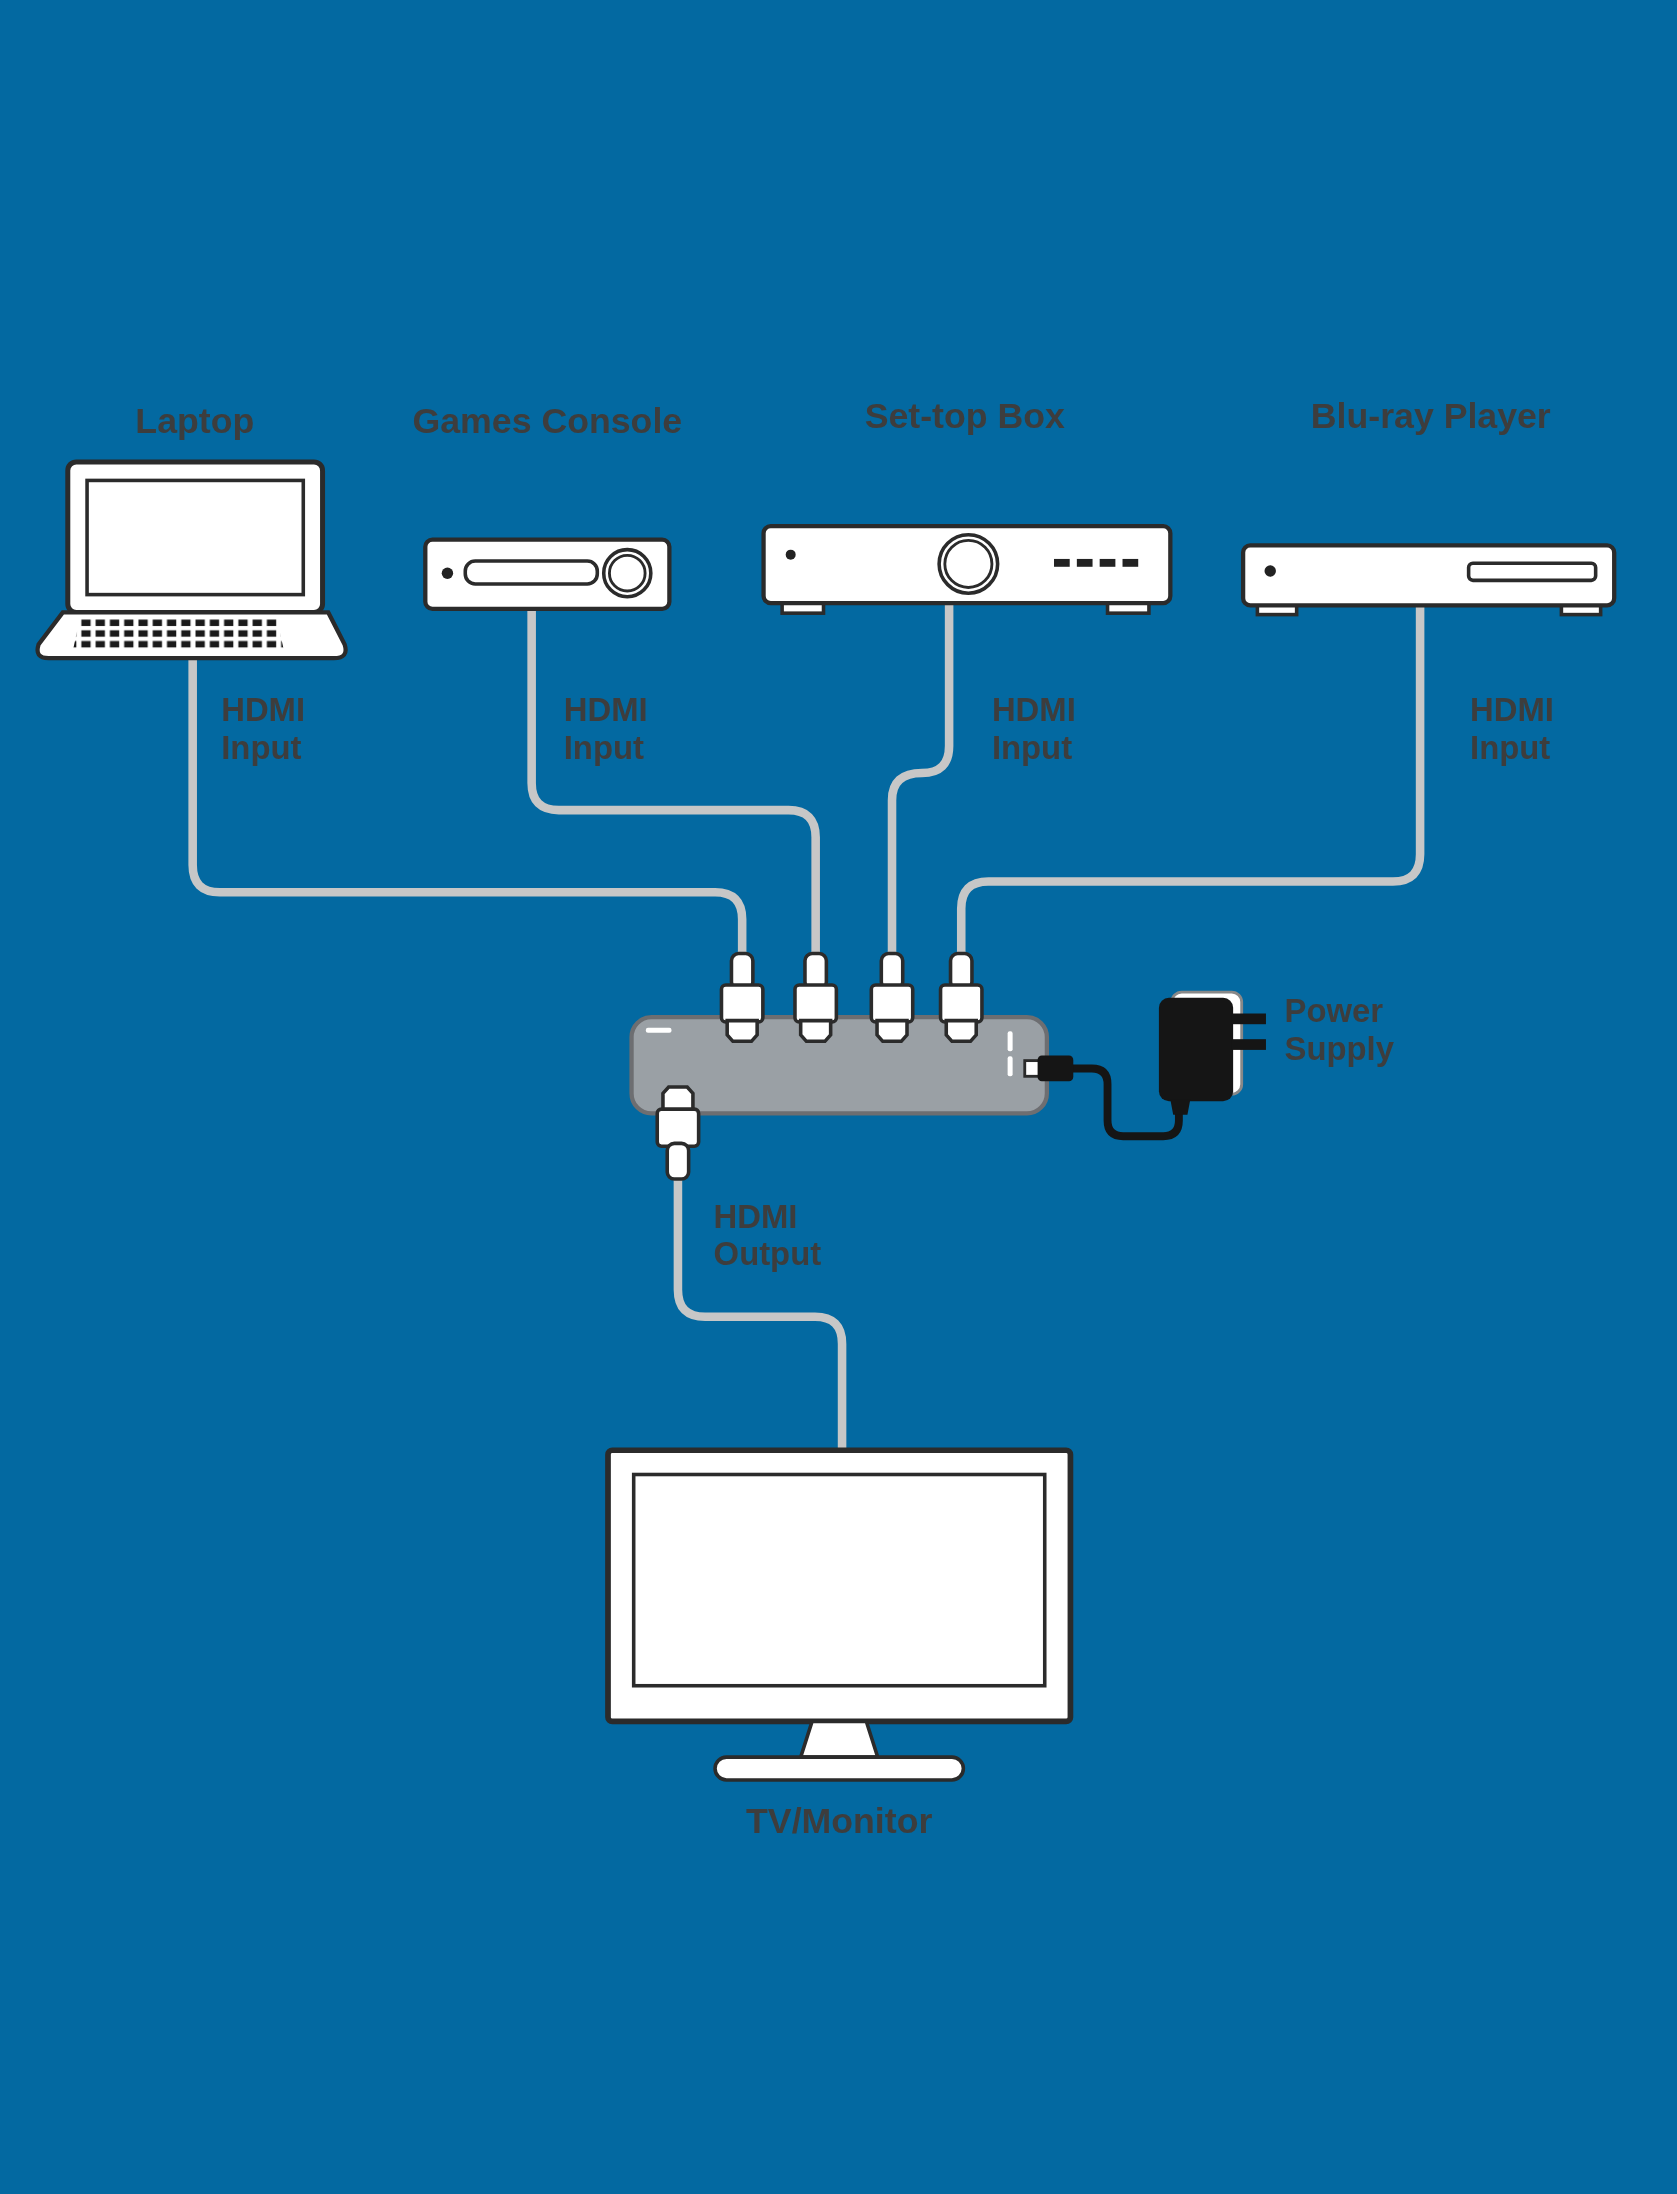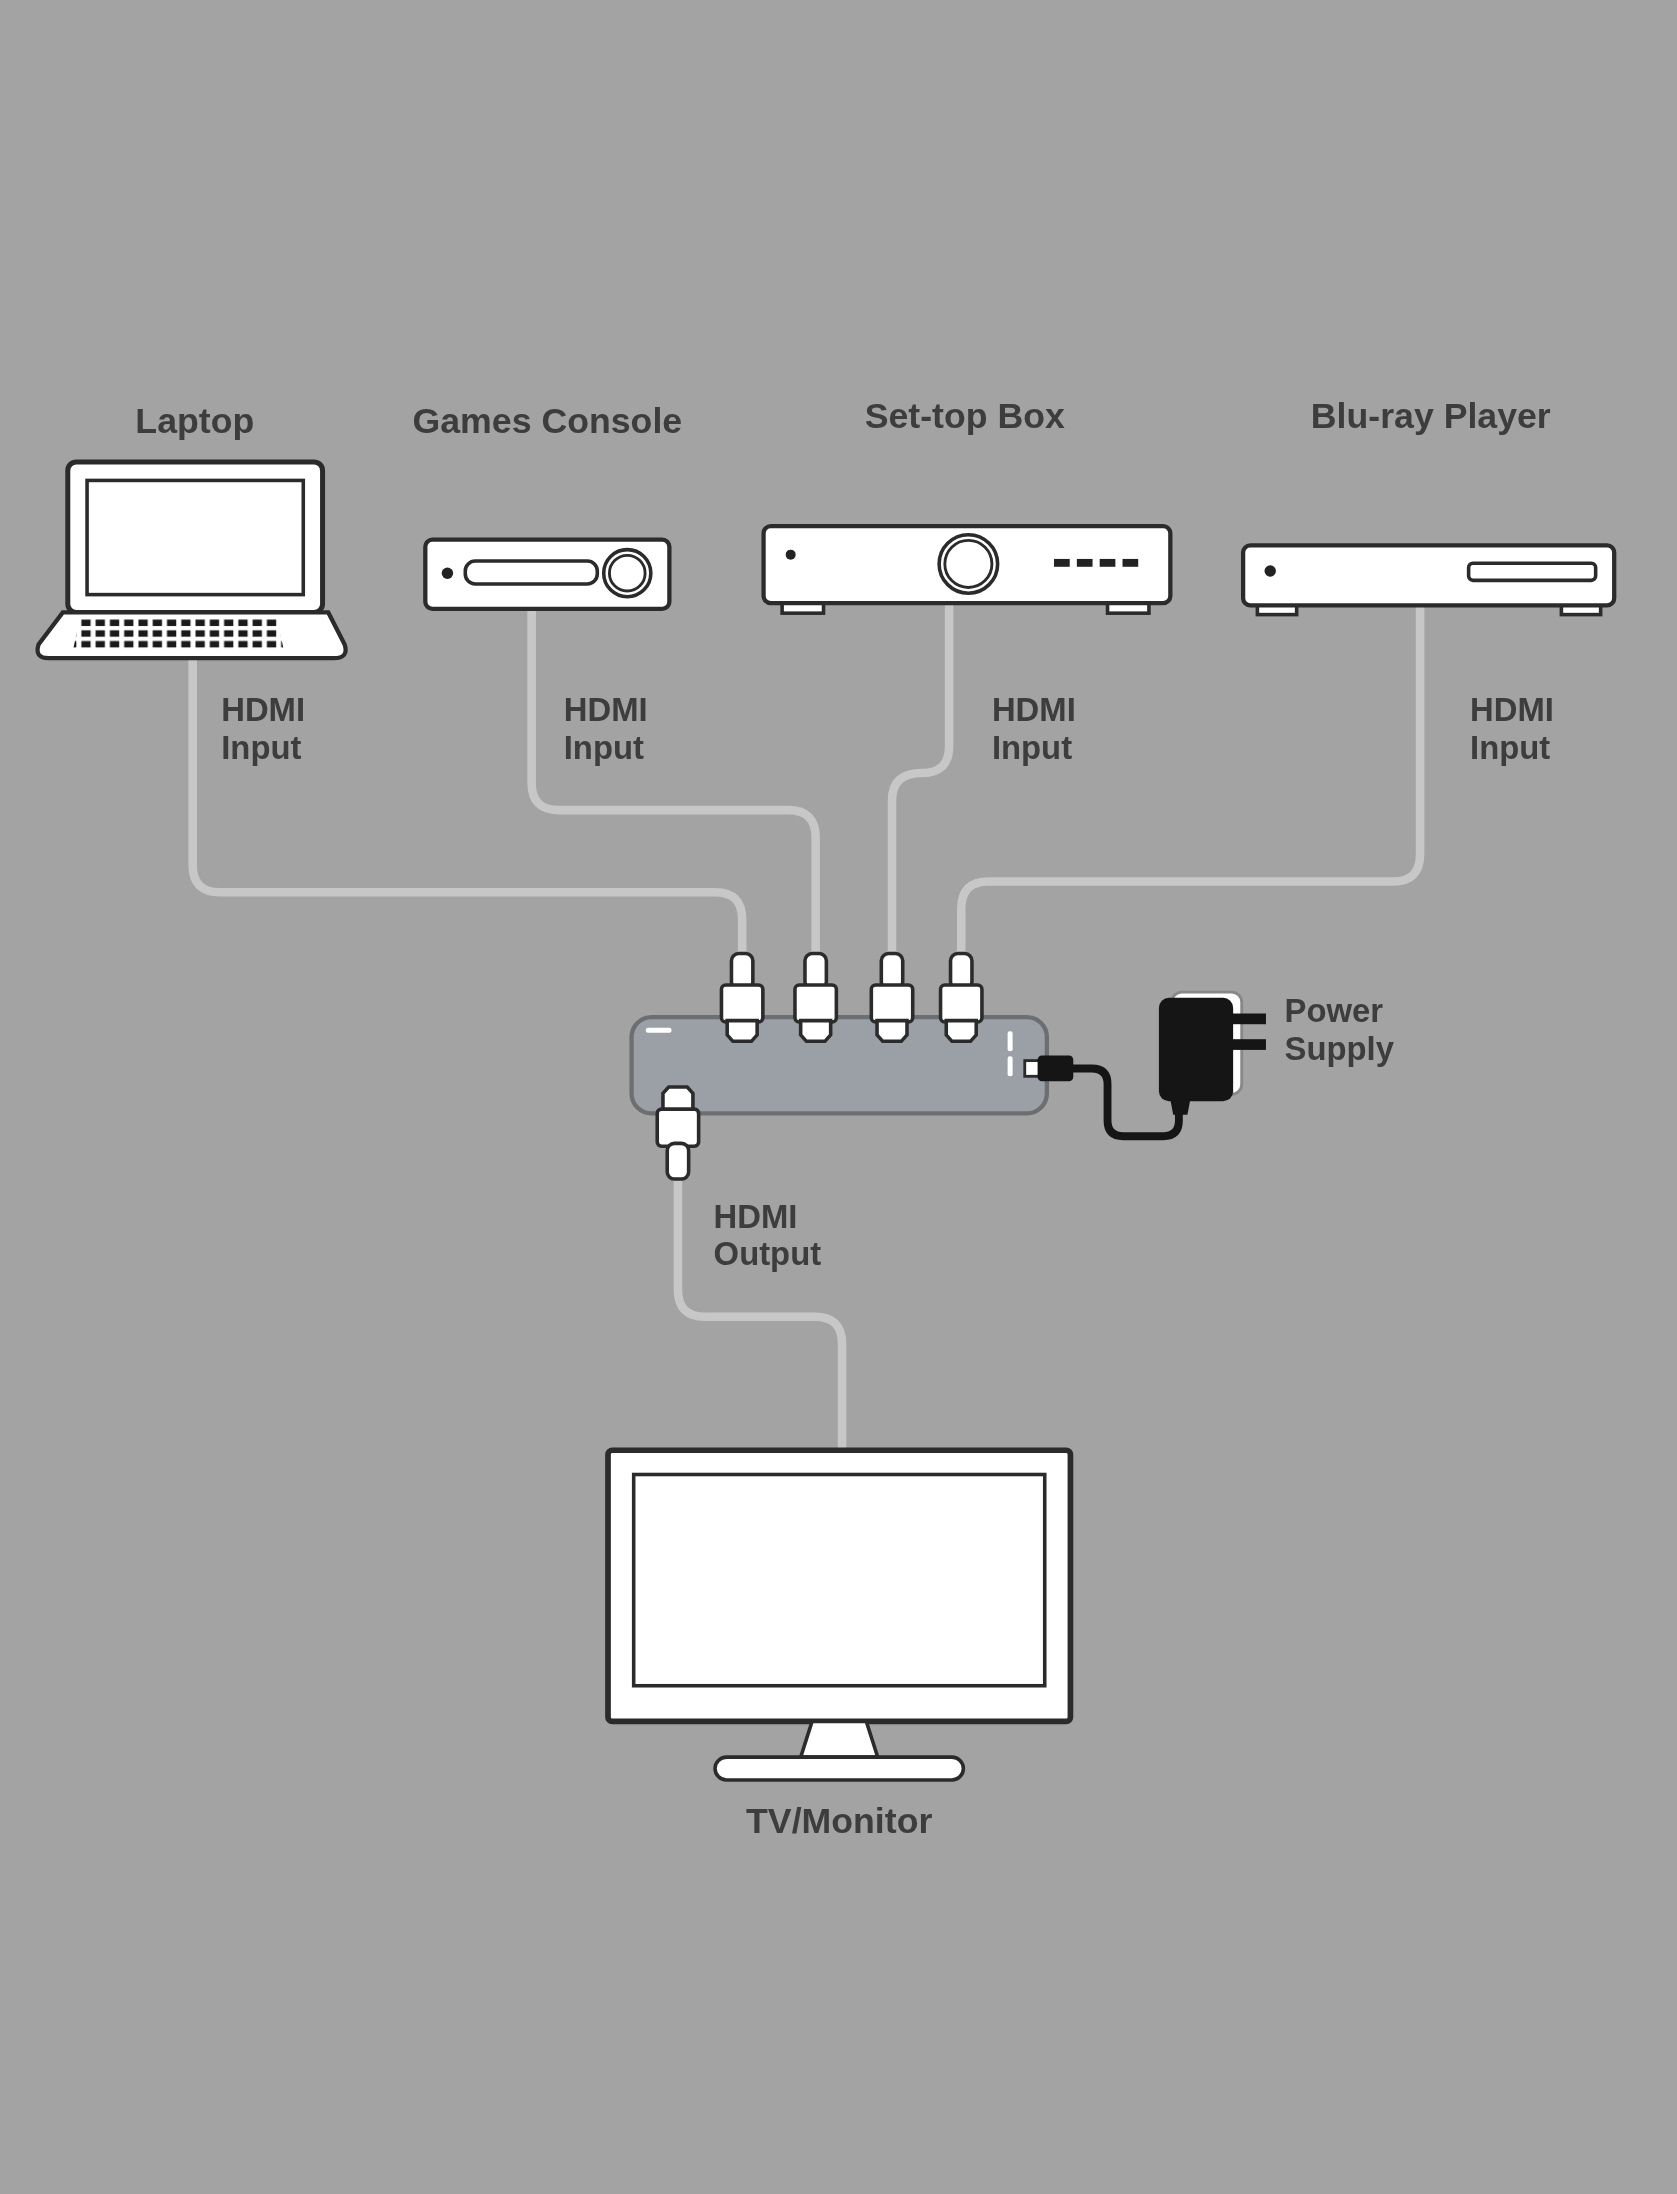--- a/index.html
+++ b/index.html
@@ -5,21 +5,21 @@
   :root{
     --outline:#2b2b2b;
     --cable:#c7c7c7;
     --switchBody:#9aa0a5;
     --switchEdge:#6d6e71;
     --text:#3d3d3d;
     --power:#151515;
   }
   html,body{margin:0;padding:0;background:#ffffff;}
   #canvas{
-    width:1677px;height:2194px;background:#a3a3a3;position:relative;
+    width:1677px;height:2194px;background:#0369a1;position:relative;
     font-family:"Liberation Sans",sans-serif;
     text-align:right;
   }
   svg text{
     font-family:"Liberation Sans",sans-serif;
     font-weight:bold;
     fill:var(--text);
   }
   .devlabel{font-size:50px;}
   .portlabel{font-size:46px;}

